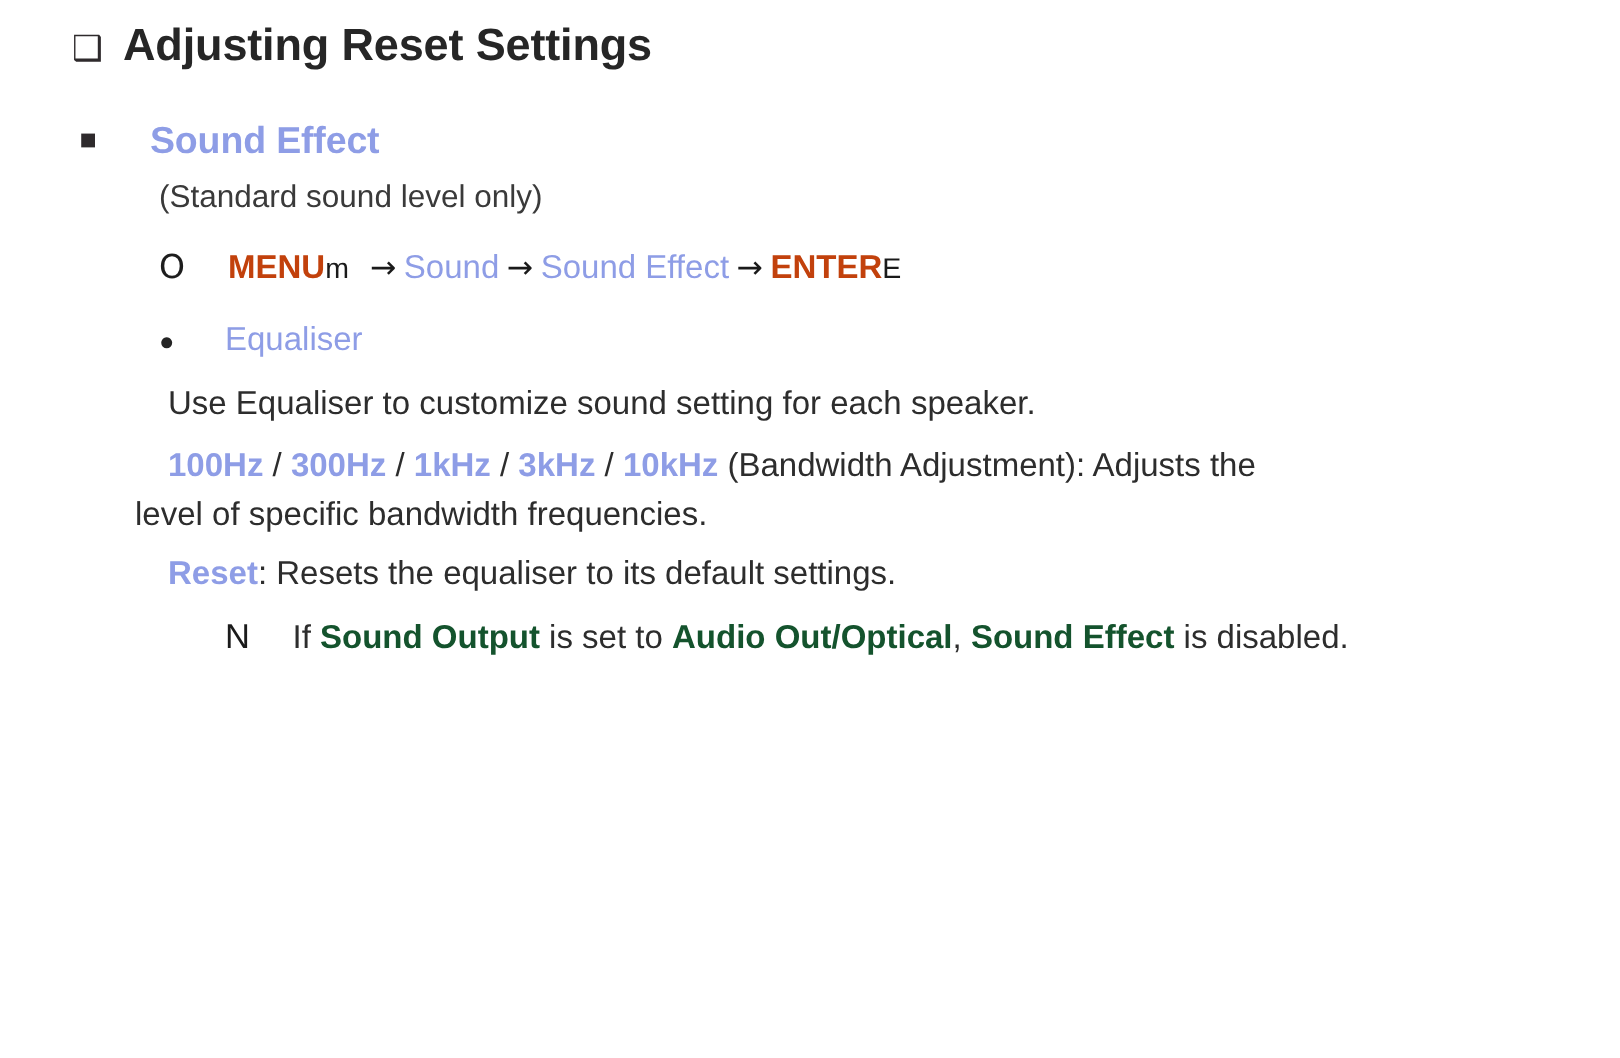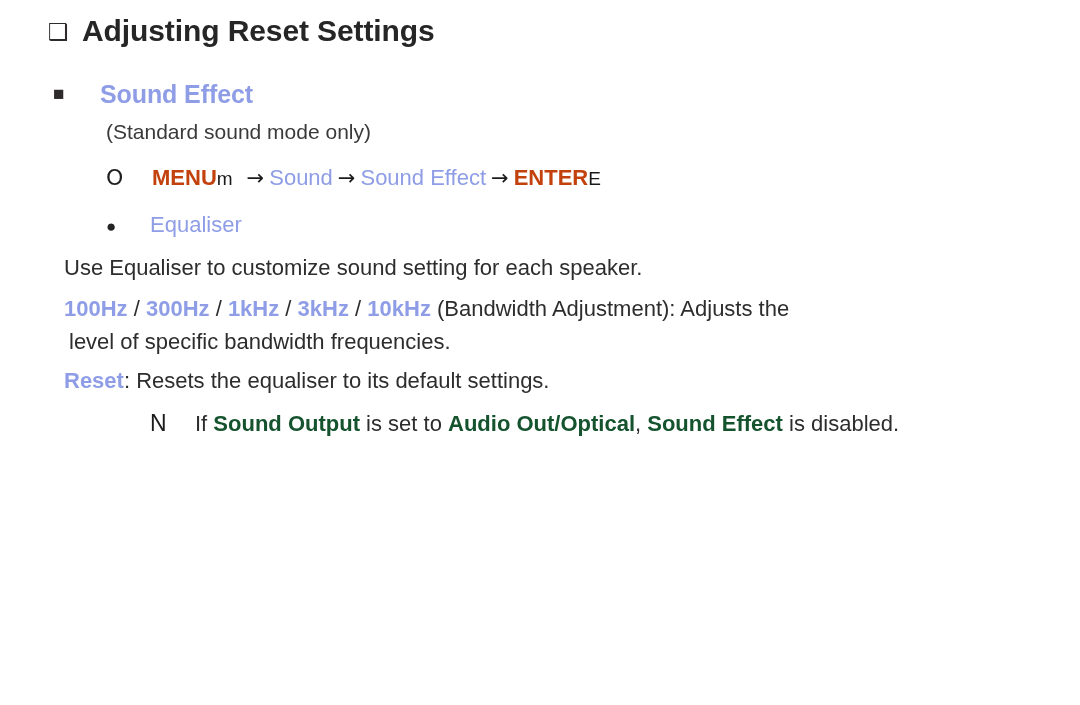--- a/index.html
+++ b/index.html
@@ -131,34 +131,34 @@
   }
   .item-title {
     font-size: 22px;
     line-height: 30px;
     color: #8e9de6;
     font-weight: normal;
   }
 
   
   .body-line {
-    padding-left: 64px;
+    padding-left: 112px;
     padding-right: 40px;
     font-size: 22px;
     line-height: 30px;
     color: #2d2d2d;
     margin-top: 11px;
   }
   .body-line.tight { margin-top: 9px; }
   .body-line .term { color: #8e9de6; font-weight: normal; }
   .body-line .term-b { color: #8e9de6; font-weight: bold; }
   .body-line .sep { color: #2d2d2d; font-weight: normal; }
 
   .wrap-line {
-    padding-left: 69px;
+    padding-left: 90px;
     padding-right: 40px;
     font-size: 22px;
     line-height: 31px;
     color: #2d2d2d;
     margin-top: 2px;
   }
 
   
   .n-row {
     display: flex;
@@ -189,21 +189,21 @@
   <div class="title-row">
     <span class="title-bullet">❑</span>
     <span class="title-text">Adjusting Reset Settings</span>
   </div>
 
   <div class="section-row">
     <span class="section-bullet">■</span>
     <span class="section-title">Sound Effect</span>
   </div>
 
-  <div class="note-sub">(Standard sound mode only)</div>
+  <div class="note-sub">(Standard sound level only)</div>
 
   <div class="menu-row">
     <span class="menu-marker">O</span>
     <span class="menu-path">
       <span class="kw">MENU</span><span class="kw-sm">m</span><span class="menu-gap"></span><span class="arr">→</span><span class="lnk">Sound</span><span class="arr">→</span><span class="lnk">Sound Effect</span><span class="arr">→</span><span class="kw">ENTER</span><span class="kw-sm">E</span>
     </span>
   </div>
 
   <div class="item-row">
     <span class="item-bullet">●</span>

